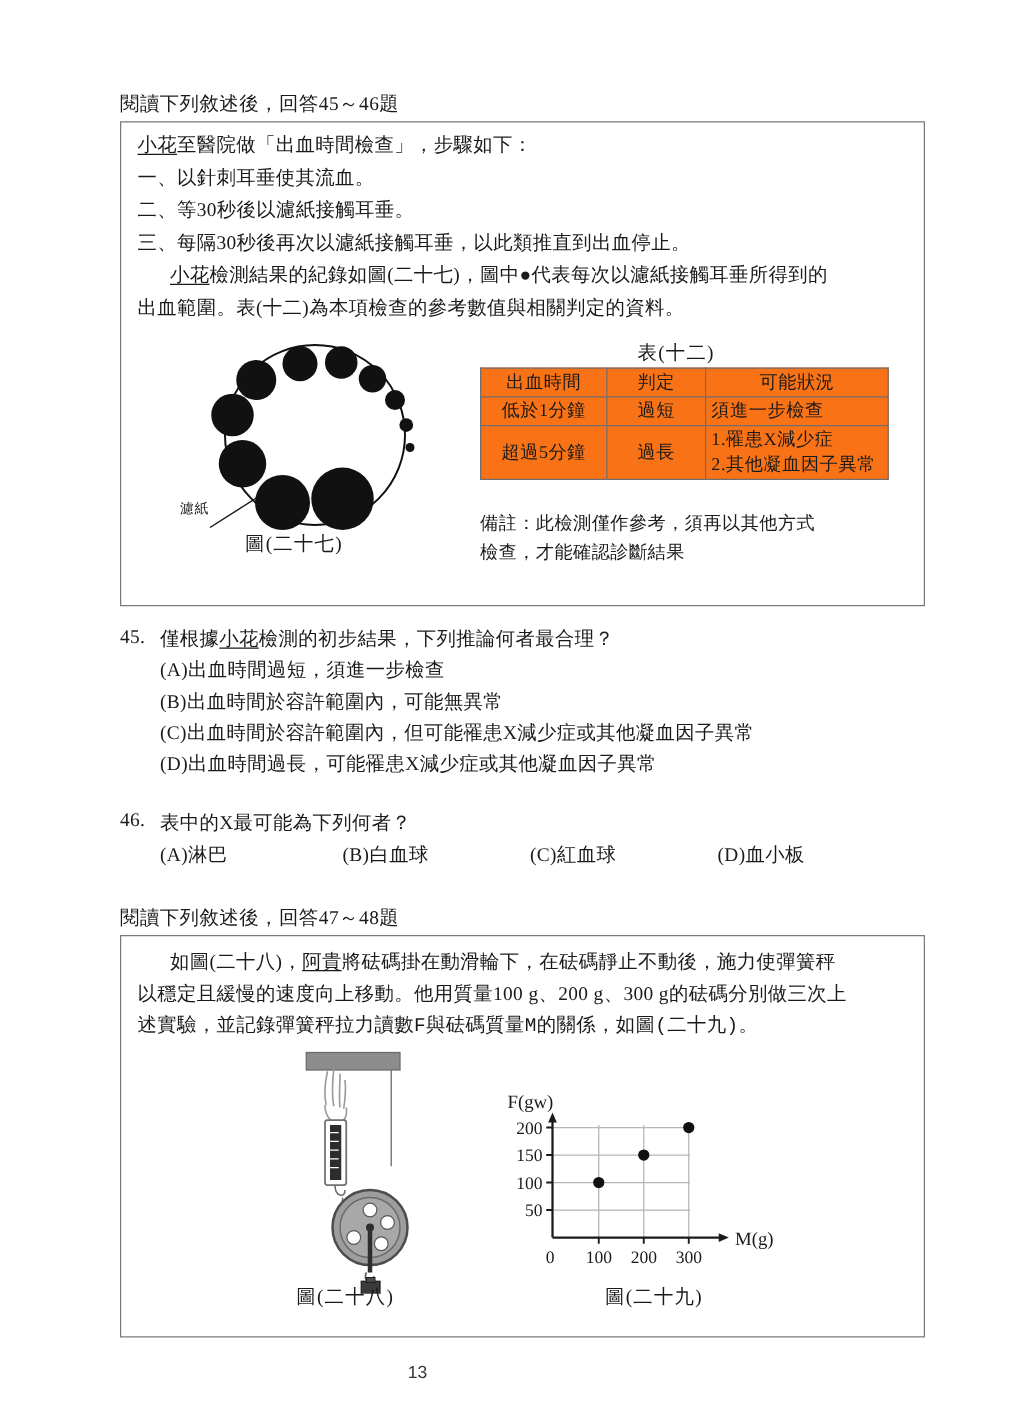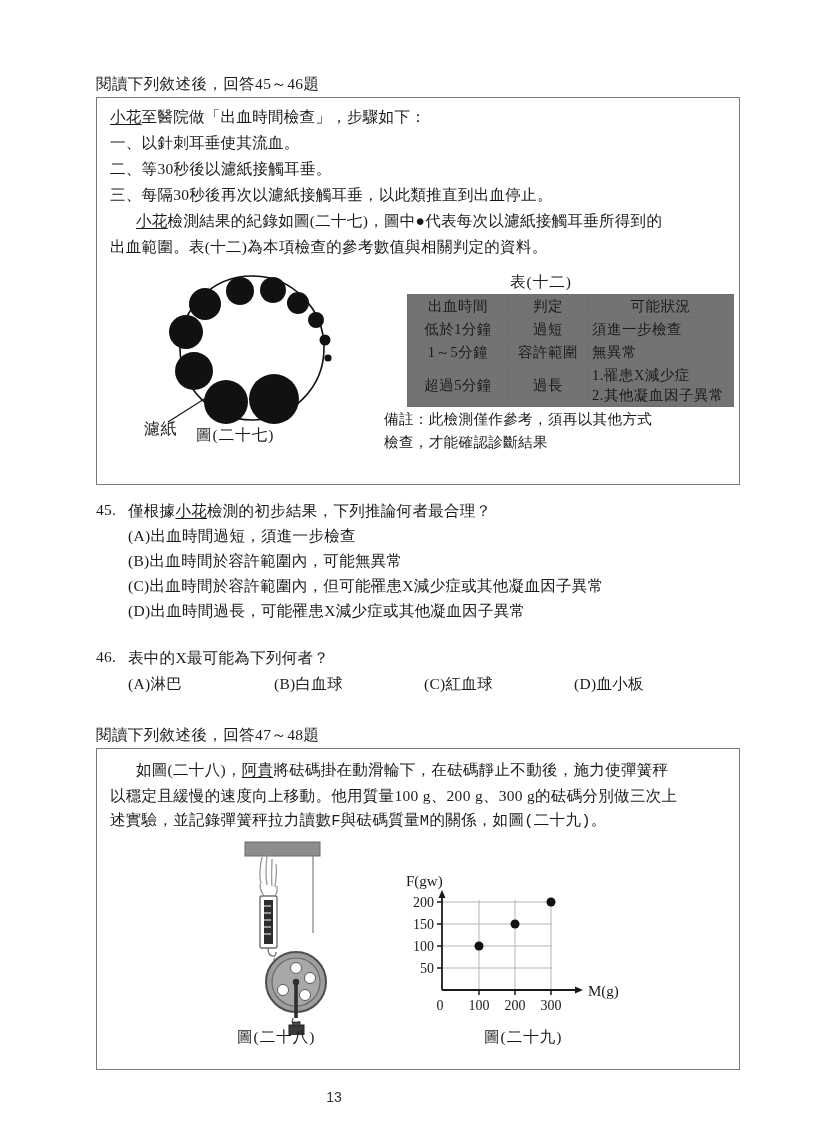--- a/index.html
+++ b/index.html
@@ -51,22 +51,21 @@
   
   .tbl-cap {
     position: absolute;
     font-size: 15.5px;
     letter-spacing: 1px;
   }
   table.t12 {
     position: absolute;
     border-collapse: collapse;
     font-size: 14.5px;
-    background: #737373;
-    margin-left: 23px;
+    background: #f97316;
   }
   table.t12 td {
     border: 1px solid #6f6f6f;
     padding: 1px 4px;
     line-height: 20px;
     letter-spacing: 0.5px;
     vertical-align: middle;
     white-space: nowrap;
   }
   table.t12 td.c { text-align: center; }
@@ -100,24 +99,23 @@
 
   
   .figcap {
     position: absolute;
     font-size: 15.5px;
     letter-spacing: 1px;
     white-space: nowrap;
   }
   .figlabel {
     position: absolute;
-    font-size: 16px;
+    font-size: 11px;
     letter-spacing: 0.5px;
     white-space: nowrap;
-    margin-top: 20px;
   }
 
   
   .pagenum {
     position: absolute;
     width: 668px;
     text-align: center;
     font-size: 14px;
     font-family: "Liberation Sans", sans-serif;
     color: #333;
@@ -178,25 +176,20 @@
         <td class="c" style="width:92px;">出血時間</td>
         <td class="c" style="width:70px;">判定</td>
         <td class="c">可能狀況</td>
       </tr>
       <tr>
         <td class="c">低於1分鐘</td>
         <td class="c">過短</td>
         <td class="l">須進一步檢查</td>
       </tr>
       <tr>
-        <td class="c">1～5分鐘</td>
-        <td class="c">容許範圍</td>
-        <td class="l">無異常</td>
-      </tr>
-      <tr>
         <td class="c">超過5分鐘</td>
         <td class="c">過長</td>
         <td class="l">
           <div>1.罹患X減少症</div>
           <div>2.其他凝血因子異常</div>
         </td>
       </tr>
     </tbody>
   </table>
 

